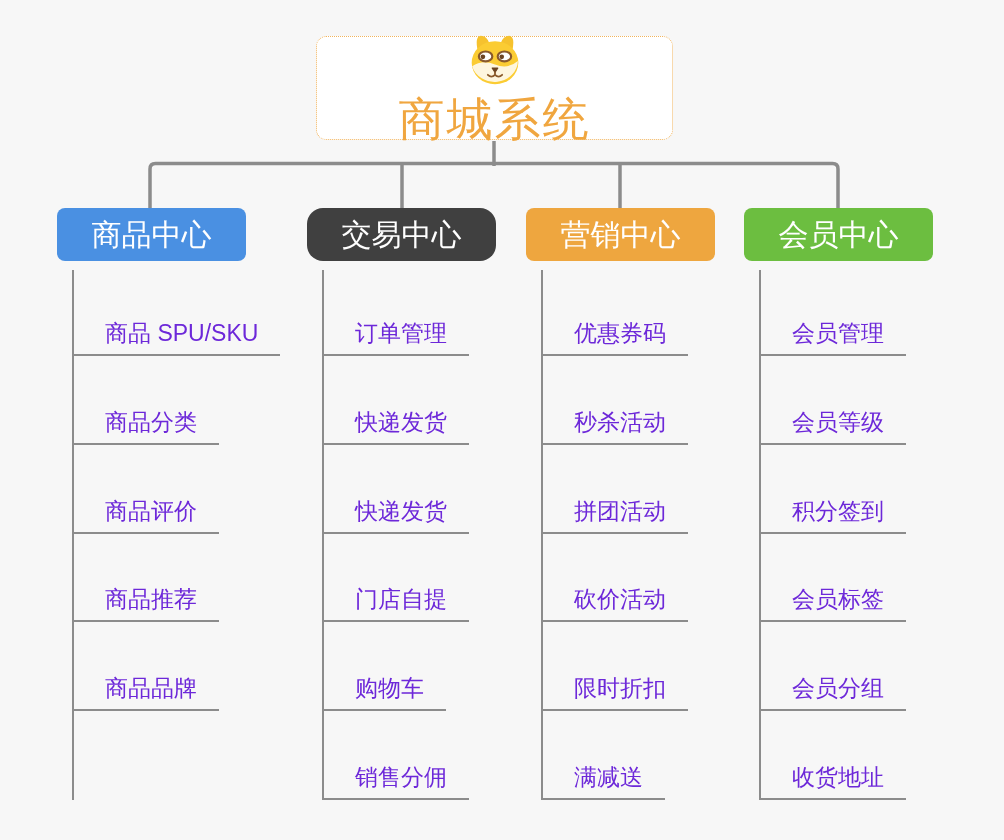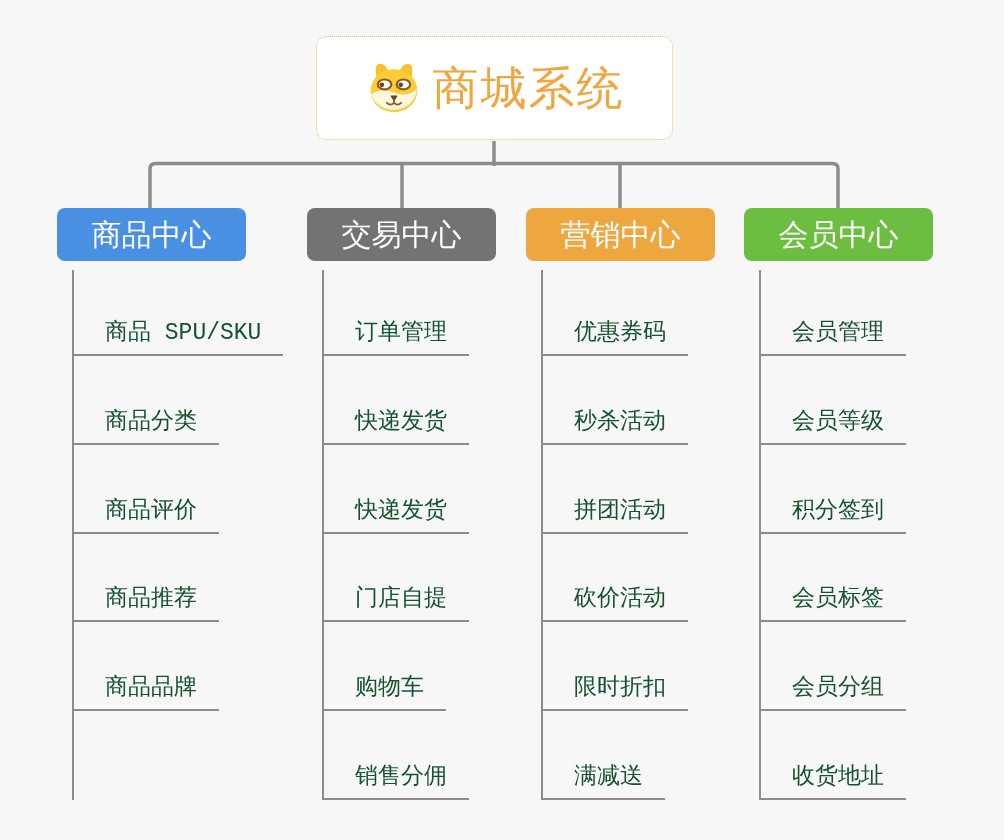--- a/index.html
+++ b/index.html
@@ -5,39 +5,39 @@
   html,body{margin:0;padding:0;background:#F7F7F7;font-family:"Liberation Sans","DejaVu Sans",sans-serif;}
   .canvas{position:relative;width:1004px;height:840px;background:#F7F7F7;overflow:hidden;}
 
   
   .connectors{position:absolute;left:0;top:0;pointer-events:none;}
 
   
   .root-node{
     position:absolute;left:316px;top:36px;width:357px;height:104px;
     box-sizing:border-box;background:#FFFFFF;border:1px dotted #F2B45C;border-radius:10px;
-    display:flex;align-items:center;justify-content:center;gap:10px;
+    display:flex;align-items:center;justify-content:center;gap:10px;flex-direction:column;
   }
   .root-title{font-size:46px;letter-spacing:2px;color:#F0A63F;line-height:1;}
   .logo-icon{width:58px;height:52px;flex:0 0 auto;}
 
   
   .branch{position:absolute;top:208px;width:235px;height:600px;}
   .b0{left:57px}.b1{left:307px}.b2{left:526px}.b3{left:744px}
   .branch-header{
     width:189px;height:53px;box-sizing:border-box;border-radius:8px;
     display:flex;align-items:center;justify-content:center;
     color:#FFFFFF;font-size:30px;line-height:1;cursor:pointer;
   }
   .branch-line{position:absolute;left:15px;top:62px;width:2px;height:530px;background:#8C8C8C;}
   .branch-items{position:absolute;left:15px;top:0;width:220px;height:600px;}
   .item{
     position:absolute;left:0;white-space:nowrap;box-sizing:border-box;
-    font-size:23px;line-height:1;color:#14532d;
-    padding:0 22px 9px 33px;border-bottom:2px solid #8C8C8C;cursor:pointer;font-family:Liberation Mono, monospace;
+    font-size:23px;line-height:1;color:#6d28d9;
+    padding:0 22px 9px 33px;border-bottom:2px solid #8C8C8C;cursor:pointer;
   }
   .item:nth-child(1){top:114px}
   .item:nth-child(2){top:203px}
   .item:nth-child(3){top:292px}
   .item:nth-child(4){top:380px}
   .item:nth-child(5){top:469px}
   .item:nth-child(6){top:558px}
 </style>
 </head>
 <body>
@@ -75,21 +75,21 @@
     <div class="branch-items">
       <div class="item">商品 SPU/SKU</div>
       <div class="item">商品分类</div>
       <div class="item">商品评价</div>
       <div class="item">商品推荐</div>
       <div class="item">商品品牌</div>
     </div>
   </div>
 
   <div class="branch b1">
-    <div class="branch-header" style="background-color: #737373;">交易中心</div>
+    <div class="branch-header" style="background-color: #404040; border-radius: 16px;">交易中心</div>
     <div class="branch-line"></div>
     <div class="branch-items">
       <div class="item">订单管理</div>
       <div class="item">快递发货</div>
       <div class="item">快递发货</div>
       <div class="item">门店自提</div>
       <div class="item">购物车</div>
       <div class="item">销售分佣</div>
     </div>
   </div>

